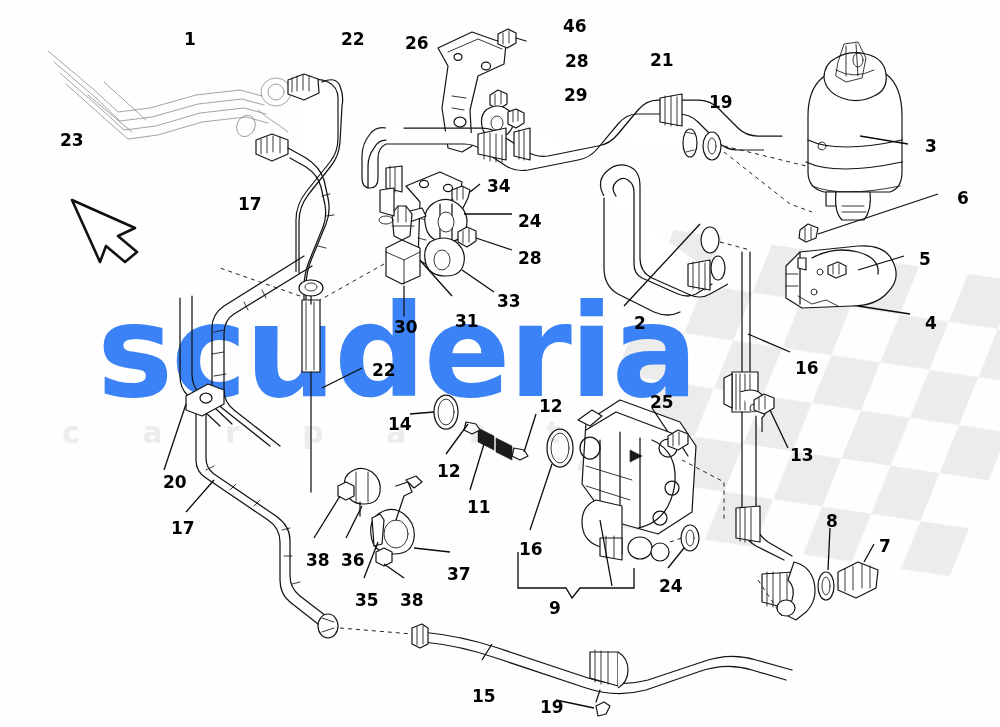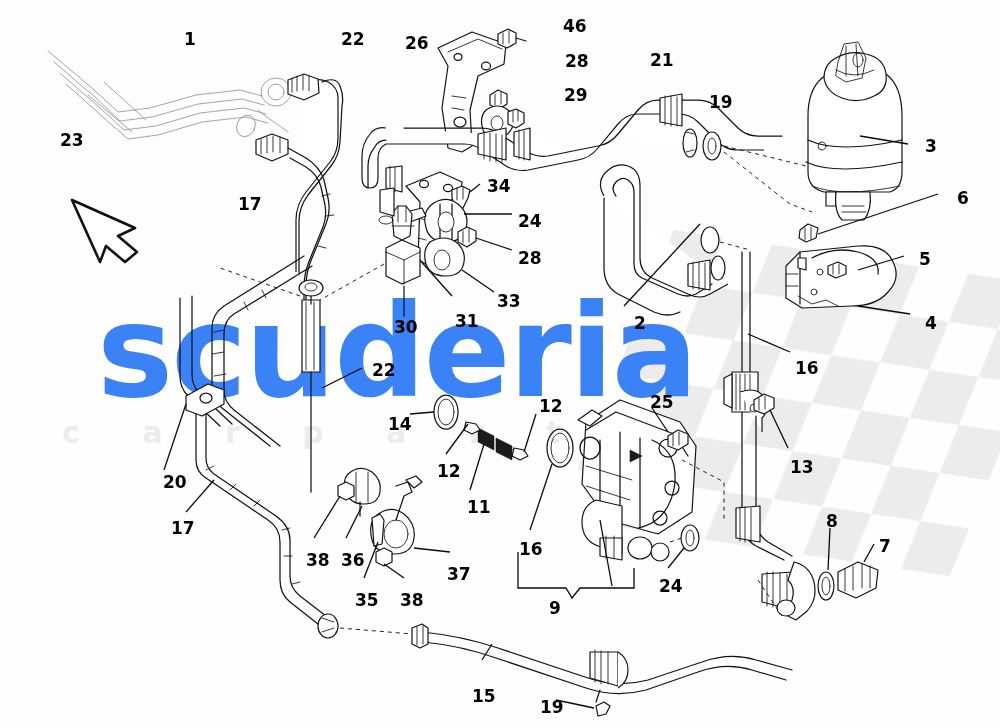--- a/index.html
+++ b/index.html
@@ -446,21 +446,21 @@
     <div class="callout" style="left:925px;top:313px">4</div>
     <div class="callout" style="left:238px;top:194px">17</div>
     <div class="callout" style="left:487px;top:176px">34</div>
     <div class="callout" style="left:518px;top:211px">24</div>
     <div class="callout" style="left:518px;top:248px">28</div>
     <div class="callout" style="left:497px;top:291px">33</div>
     <div class="callout" style="left:394px;top:317px">30</div>
     <div class="callout" style="left:455px;top:311px">31</div>
     <div class="callout" style="left:634px;top:313px">2</div>
     <div class="callout" style="left:795px;top:358px">16</div>
-    <div class="callout" style="left:790px;top:457px">13</div>
+    <div class="callout" style="left:790px;top:445px">13</div>
     <div class="callout" style="left:372px;top:360px">22</div>
     <div class="callout" style="left:388px;top:414px">14</div>
     <div class="callout" style="left:437px;top:461px">12</div>
     <div class="callout" style="left:467px;top:497px">11</div>
     <div class="callout" style="left:539px;top:396px">12</div>
     <div class="callout" style="left:519px;top:539px">16</div>
     <div class="callout" style="left:650px;top:392px">25</div>
     <div class="callout" style="left:549px;top:598px">9</div>
     <div class="callout" style="left:659px;top:576px">24</div>
     <div class="callout" style="left:163px;top:472px">20</div>

